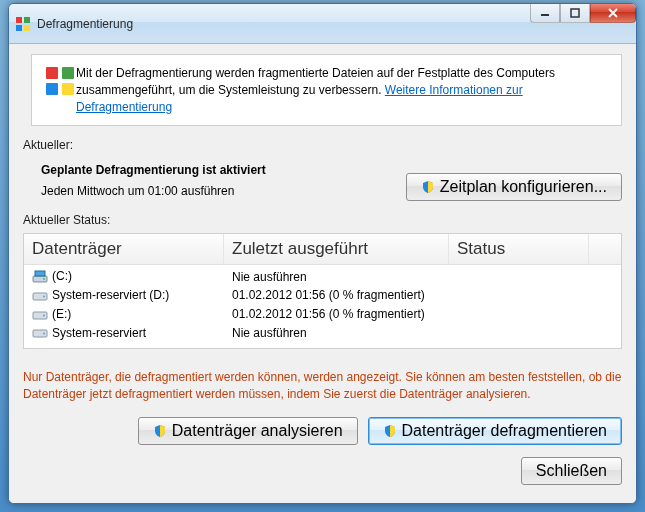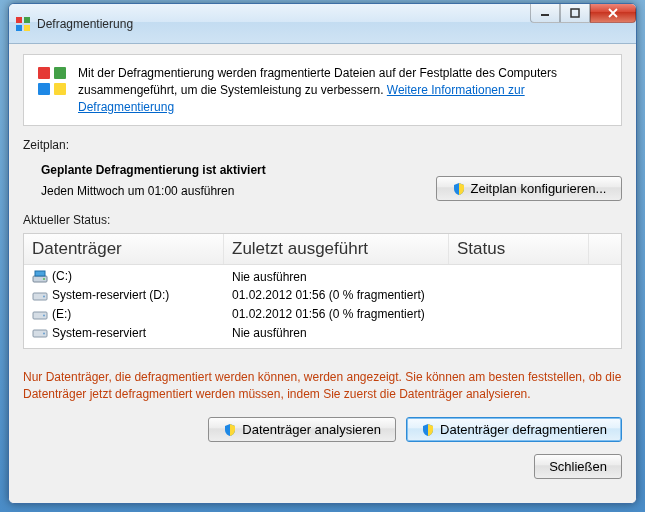--- a/index.html
+++ b/index.html
@@ -69,23 +69,24 @@
     padding: 10px 14px;
     display:flex;
     flex-direction:column;
     overflow:hidden;
   }
   .info-box {
     background:#fff;
     border:1px solid #cfcfcf;
     padding: 10px 12px;
     display:flex;
-    gap:10px;
+    gap:0;
     align-items:flex-start;
     line-height:1.4;
+    margin-left:8px;
   }
   .info-box .big-icon {
     width:32px;height:32px;flex-shrink:0;
   }
   .link { color:#0066cc; text-decoration:underline; cursor:pointer; }
   .section-label {
     margin-top: 12px;
     color:#1a1a1a;
   }
   .schedule-row {
@@ -94,21 +95,21 @@
     margin-top:8px;
     gap:12px;
   }
   .schedule-text { flex:1; padding-left: 18px; line-height:1.7; }
   .schedule-text .bold { font-weight:bold; }
   .btn {
     background: linear-gradient(to bottom,#fdfdfd,#ececec 45%,#e0e0e0 46%,#eeeeee);
     border:1px solid #8e8e8e;
     border-radius:3px;
     padding: 4px 14px;
-    font-size:13px;
+    font-size:16px;
     font-family:inherit;
     cursor:pointer;
     display:inline-flex;
     align-items:center;
     gap:5px;
     min-height:23px;
   }
   .btn.highlight {
     border-color:#2e8bd6;
     box-shadow: 0 0 0 1px #7ebef0 inset;
@@ -208,21 +209,21 @@
           <rect x="18" y="2" width="12" height="12" fill="#43a047" rx="1"></rect>
           <rect x="2" y="18" width="12" height="12" fill="#1e88e5" rx="1"></rect>
           <rect x="18" y="18" width="12" height="12" fill="#fdd835" rx="1"></rect>
         </svg>
       </span>
       <div>
         <span>Mit der Defragmentierung werden fragmentierte Dateien auf der Festplatte des Computers zusammengeführt, um die Systemleistung zu verbessern. </span><span class="link">Weitere Informationen zur Defragmentierung</span>
       </div>
     </div>
 
-    <div class="section-label">Zeitplan:</div>
+    <div class="section-label">Aktueller:</div>
 
     <div class="schedule-row">
       <div class="schedule-text">
         <div class="bold">Geplante Defragmentierung ist aktiviert</div>
         <div>Jeden Mittwoch um 01:00 ausführen</div>
       </div>
       <button class="btn wide">
         <span class="shield">
           <svg viewBox="0 0 14 14" width="14" height="14">
             <path d="M7 1 L12 3 V7 C12 10 9.5 12.5 7 13 C4.5 12.5 2 10 2 7 V3 Z" fill="#1e88e5"></path>

